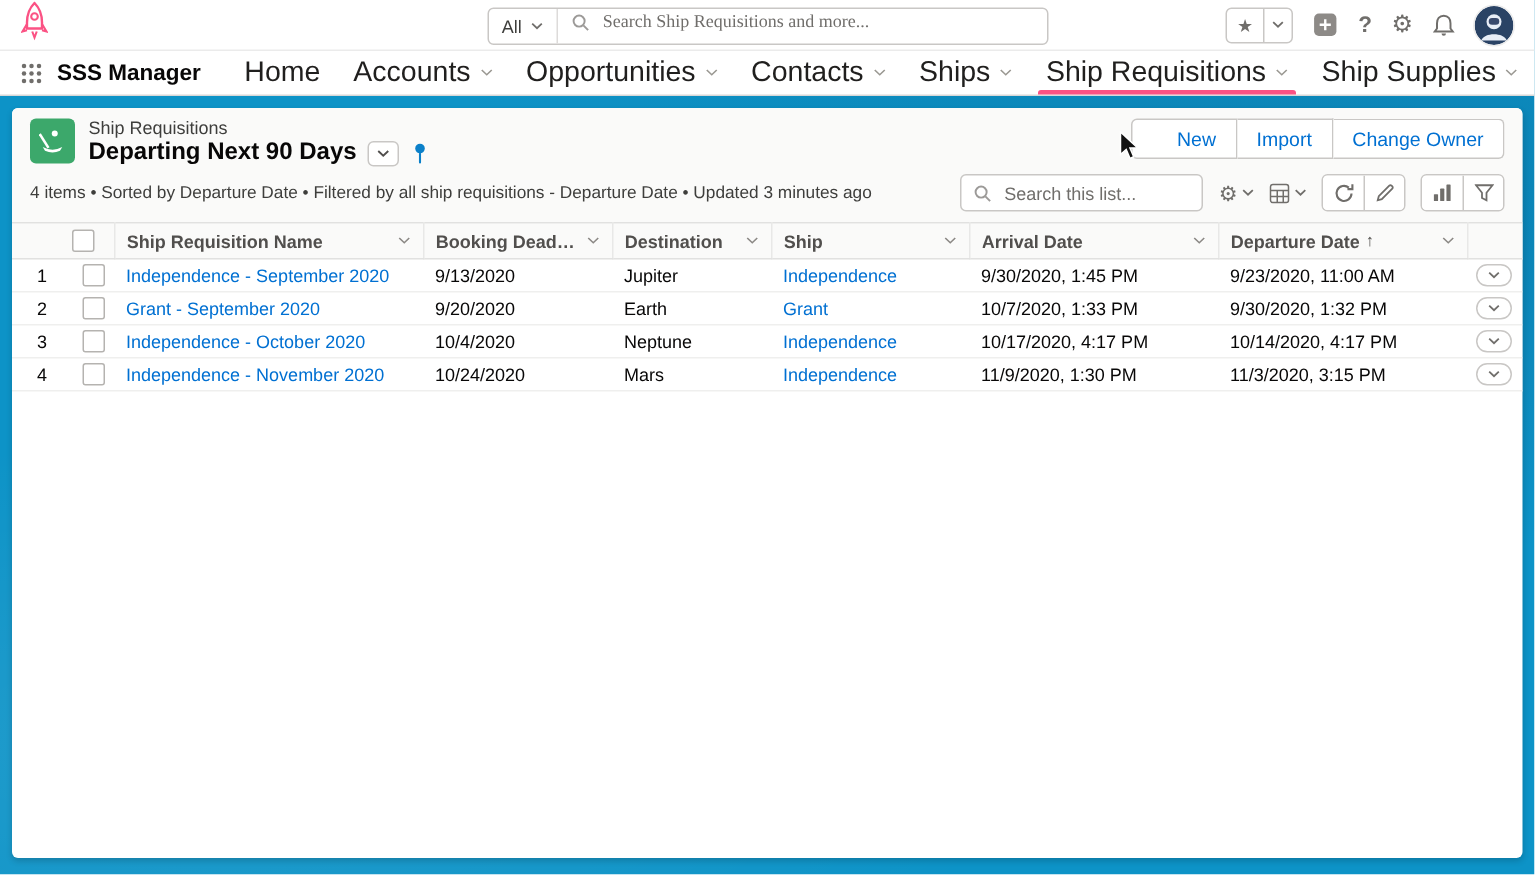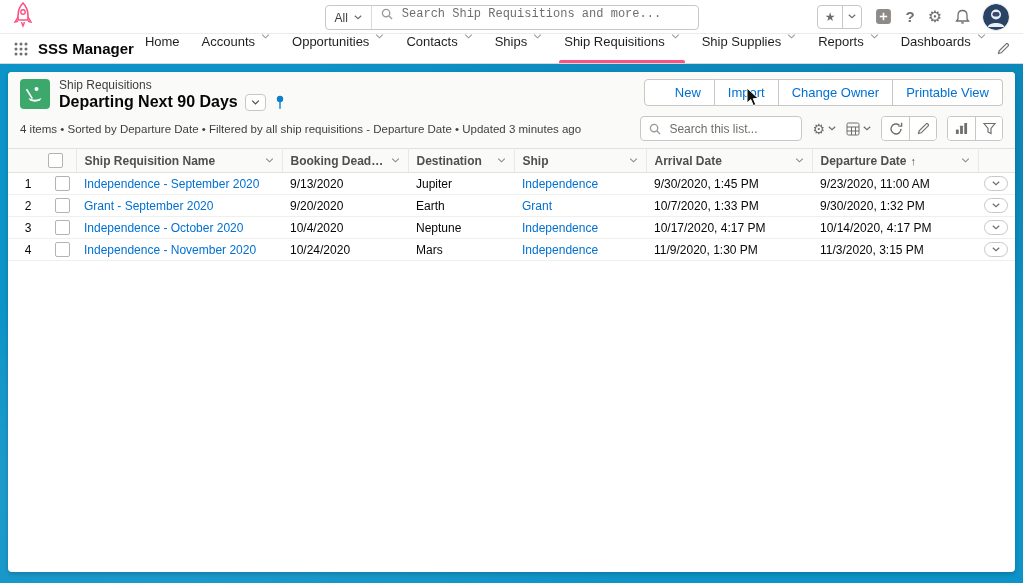--- a/index.html
+++ b/index.html
@@ -8,37 +8,37 @@
     background-color:#0d93c7;
     background-image:
       radial-gradient(ellipse 900px 340px at 15% 85%, rgba(255,255,255,0.09), transparent 60%),
       radial-gradient(ellipse 1000px 380px at 85% 25%, rgba(4,50,90,0.20), transparent 60%);
   }
   
   .gheader{height:33px;background:#fff;display:flex;align-items:center;padding:0 14px;position:relative;z-index:3;border-bottom:1px solid #ebebeb;}
   .gsearch{position:absolute;left:50%;top:5px;transform:translateX(-50%);width:372px;height:23px;border:1px solid #c9c7c5;border-radius:4px;display:flex;align-items:flex-start;background:#fff;}
   .scope{display:flex;align-items:center;gap:6px;padding:0 9px;font-size:12px;color:#3e3e3c;border-right:1px solid #dddbda;height:100%;cursor:pointer;}
   .qwrap{display:flex;align-items:center;gap:7px;padding:0 9px;flex:1;}
-  .qwrap input{border:0;outline:0;flex:1;font-size:12px;color:#3e3e3c;font-family:Liberation Mono, monospace;background:transparent;}
+  .qwrap input{border:0;outline:0;flex:1;font-size:12px;color:#3e3e3c;font-family:Liberation Serif, serif;background:transparent;}
   .qwrap input::placeholder{color:#706e6b;}
   .gicons{margin-left:auto;display:flex;align-items:center;gap:13px;}
   .fav-box{display:flex;align-items:stretch;height:22px;border:1px solid #c9c7c5;border-radius:4px;cursor:pointer;}
   .fav-star{padding:0 7px;font-size:12px;color:#706e6b;display:flex;align-items:center;}
   .fav-caret{padding:0 5px;border-left:1px solid #c9c7c5;color:#706e6b;display:flex;align-items:center;}
   .ghicon{color:#706e6b;display:flex;align-items:center;cursor:pointer;background:none;border:none;padding:0;}
   .help-glyph{font-size:15px;font-weight:bold;color:#706e6b;}
   .gear-glyph{font-size:16px;line-height:1;color:#706e6b;}
   .avatar{width:26px;height:26px;border-radius:50%;overflow:hidden;cursor:pointer;box-shadow:0 0 0 1px rgba(0,0,0,.08);}
   
   .nav{height:29px;background:#fff;display:flex;align-items:stretch;padding:0 14px;border-bottom:1px solid #d8d8d8;position:relative;z-index:2;}
   .nav > *{display:flex;align-items:center;}
   .waffle{margin-right:10px;cursor:pointer;background:none;border:none;padding:0;}
-  .appname{font-size:15px;font-weight:bold;color:#080707;white-space:nowrap;}
+  .appname{font-size:15px;font-weight:bold;color:#080707;margin-right:18px;white-space:nowrap;}
   .nav-items{display:flex;align-items:stretch;}
-  .nav-item{display:flex;gap:6px;padding:0 11px;font-size:13px;color:#201f1e;position:relative;cursor:pointer;white-space:nowrap;}
+  .nav-item{display:flex;align-items:center;gap:6px;padding:0 11px;font-size:19px;color:#201f1e;position:relative;cursor:pointer;white-space:nowrap;}
   .nav-item .chev{color:#9a9892;}
   .nav-item.active::after{content:"";position:absolute;left:6px;right:6px;bottom:0;height:3px;background:#fb5284;border-radius:2px 2px 0 0;}
   .nav-edit{margin-left:auto;color:#706e6b;cursor:pointer;background:none;border:none;padding:0;display:flex;align-items:center;}
   
   .workspace{height:520px;padding:8px 8px 12px;box-sizing:border-box;}
   .card{height:100%;background:#fff;border-radius:4px;box-shadow:0 2px 4px rgba(0,0,0,.18);overflow:hidden;display:flex;flex-direction:column;}
   .lv-header{background:#fafaf9;padding:7px 12px 6px;}
   .lvh-top{display:flex;align-items:flex-start;}
   .obj-icon{width:30px;height:30px;border-radius:4px;background:#3ca86b;display:flex;align-items:center;justify-content:center;margin-right:9px;flex:none;}
   .entity{font-size:12px;color:#3e3e3c;line-height:13px;}
@@ -251,21 +251,20 @@
                     <circle cx="5" cy="4" r="3.2" fill="#0b80c9"></circle>
                     <rect x="4.3" y="6.8" width="1.4" height="7.2" rx=".7" fill="#0b80c9"></rect>
                   </svg>
               </button>
             </div>
           </div>
           <div class="action-group">
             <button class="action-btn">New</button>
             <button class="action-btn">Import</button>
             <button class="action-btn">Change Owner</button>
-            <button class="action-btn">Printable View</button>
           </div>
         </div>
 
         <div class="lvh-bottom">
           <span class="meta-text">4 items • Sorted by Departure Date • Filtered by all ship requisitions - Departure Date • Updated 3 minutes ago</span>
           <div class="lvh-controls">
             <div class="list-search">
               <svg width="12" height="12" viewBox="0 0 13 13">
                   <circle cx="5.5" cy="5.5" r="4" fill="none" stroke="#9c9a98" stroke-width="1.4"></circle>
                   <line x1="8.6" y1="8.6" x2="12" y2="12" stroke="#9c9a98" stroke-width="1.4"></line>

